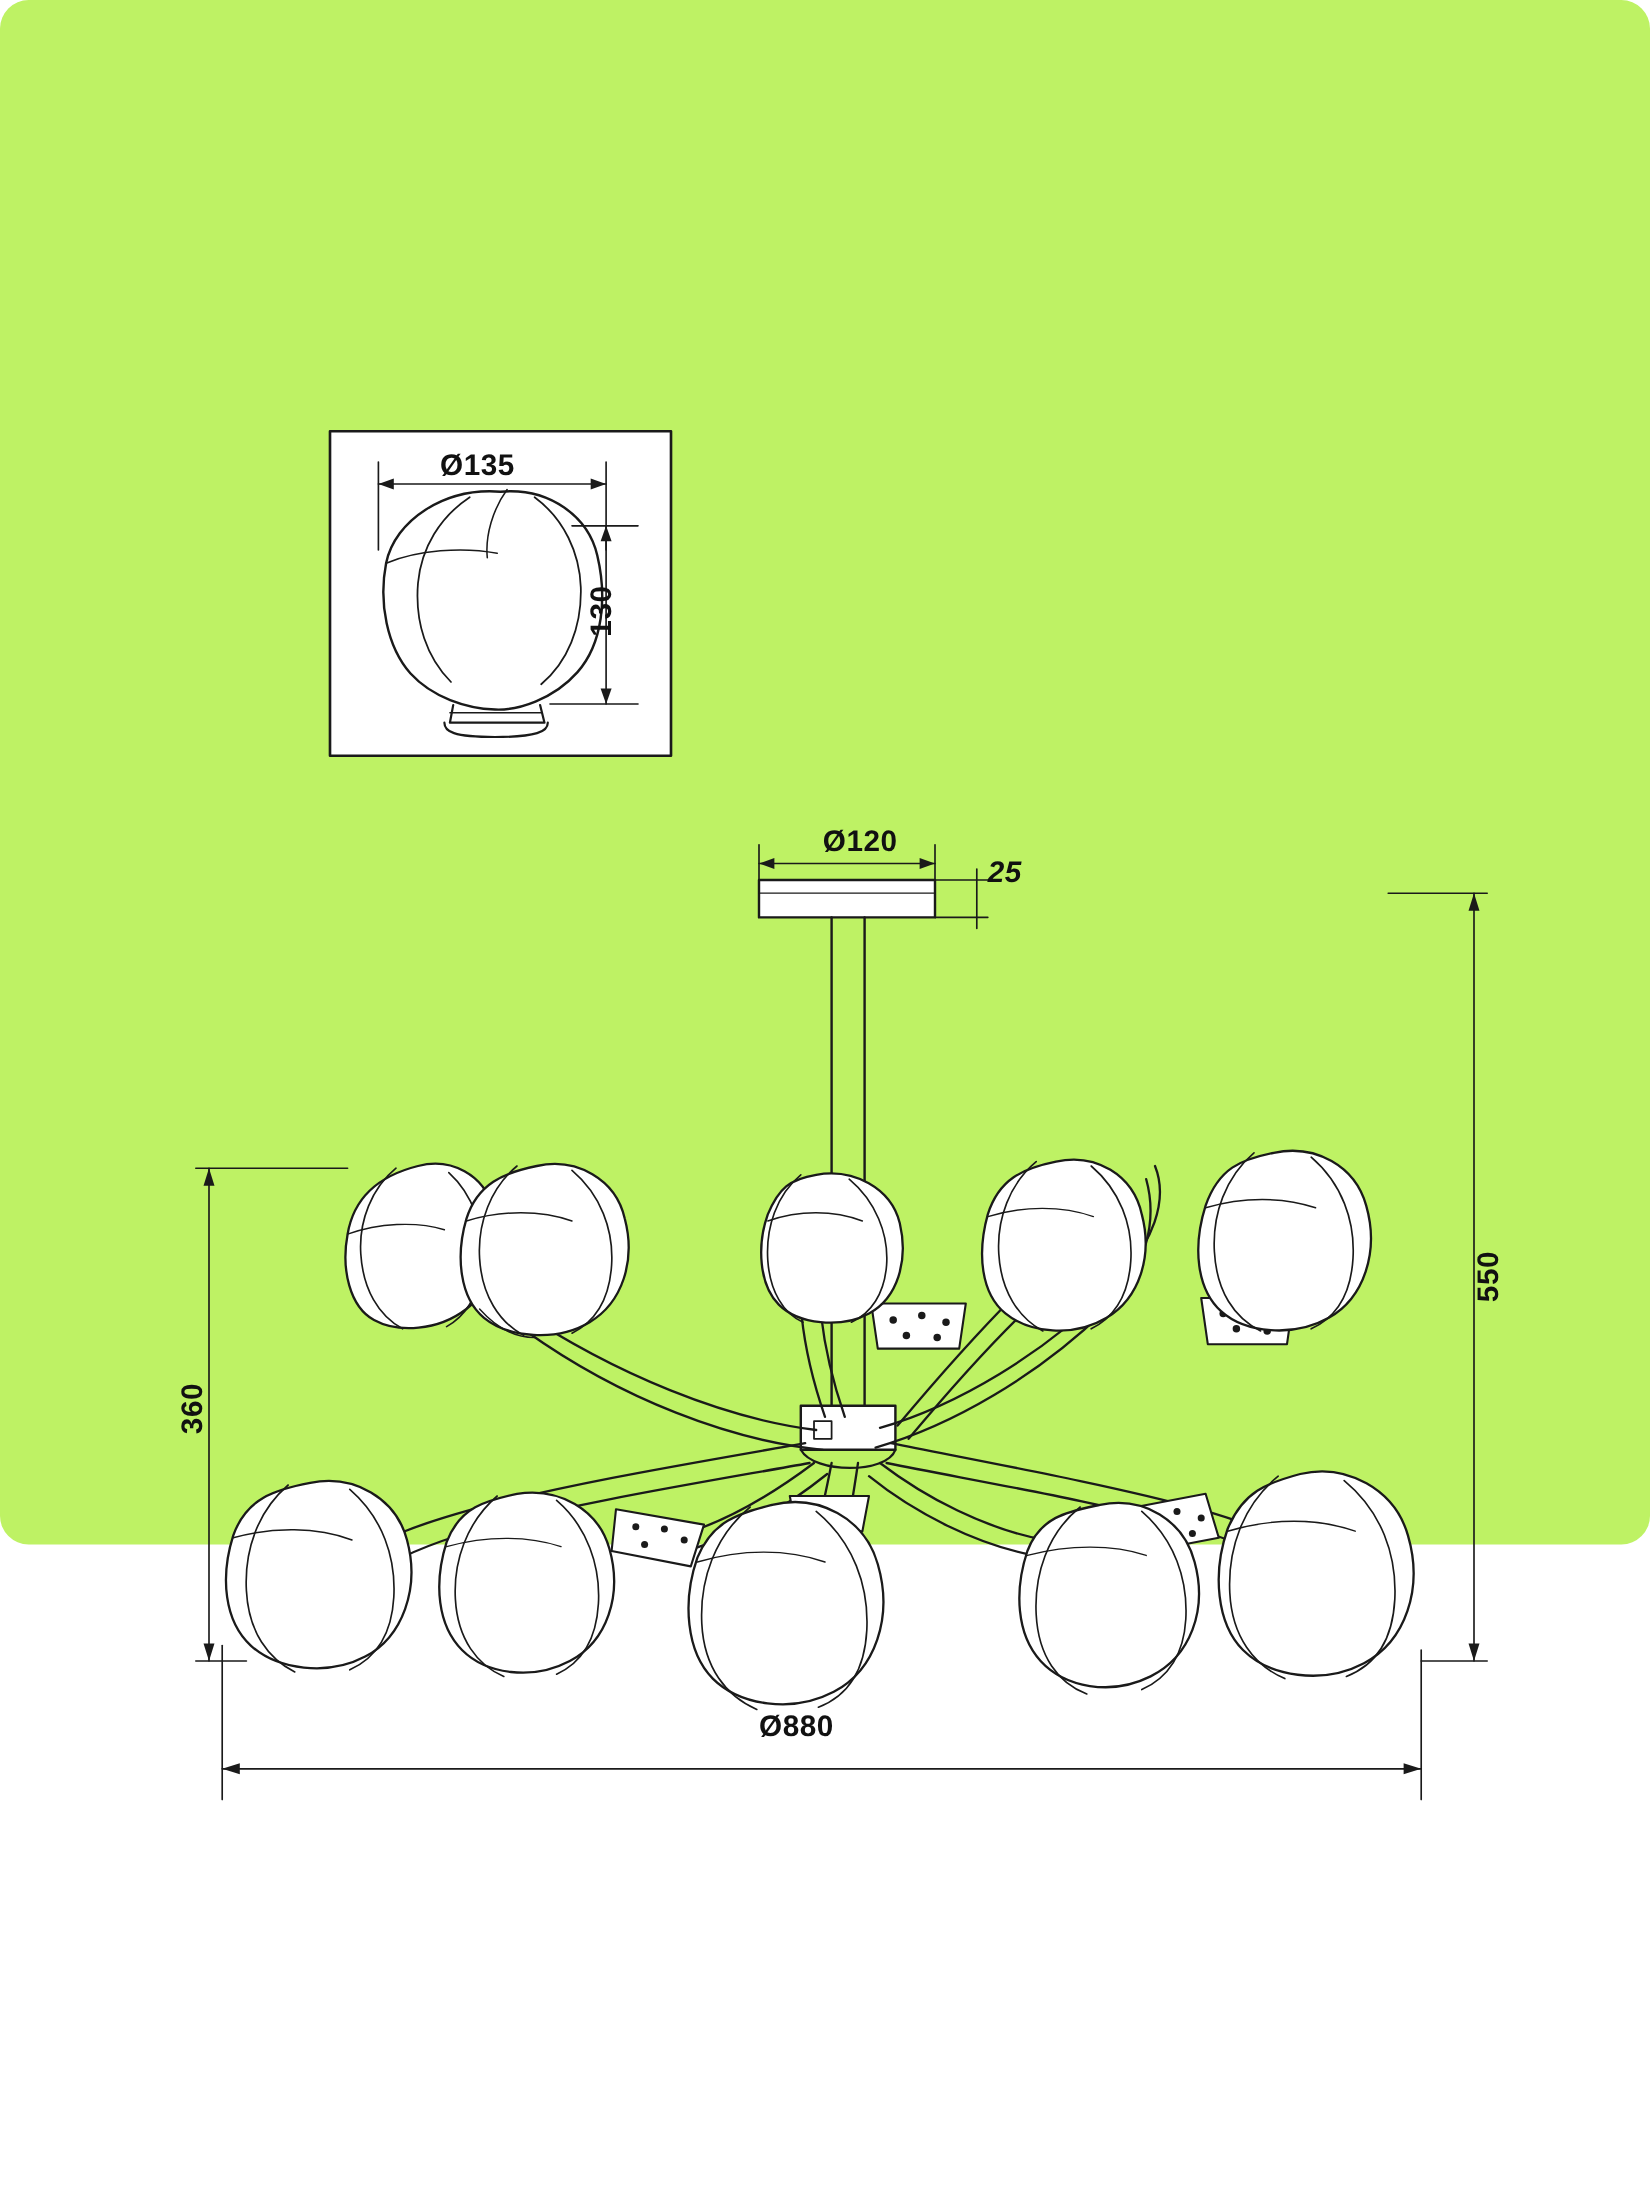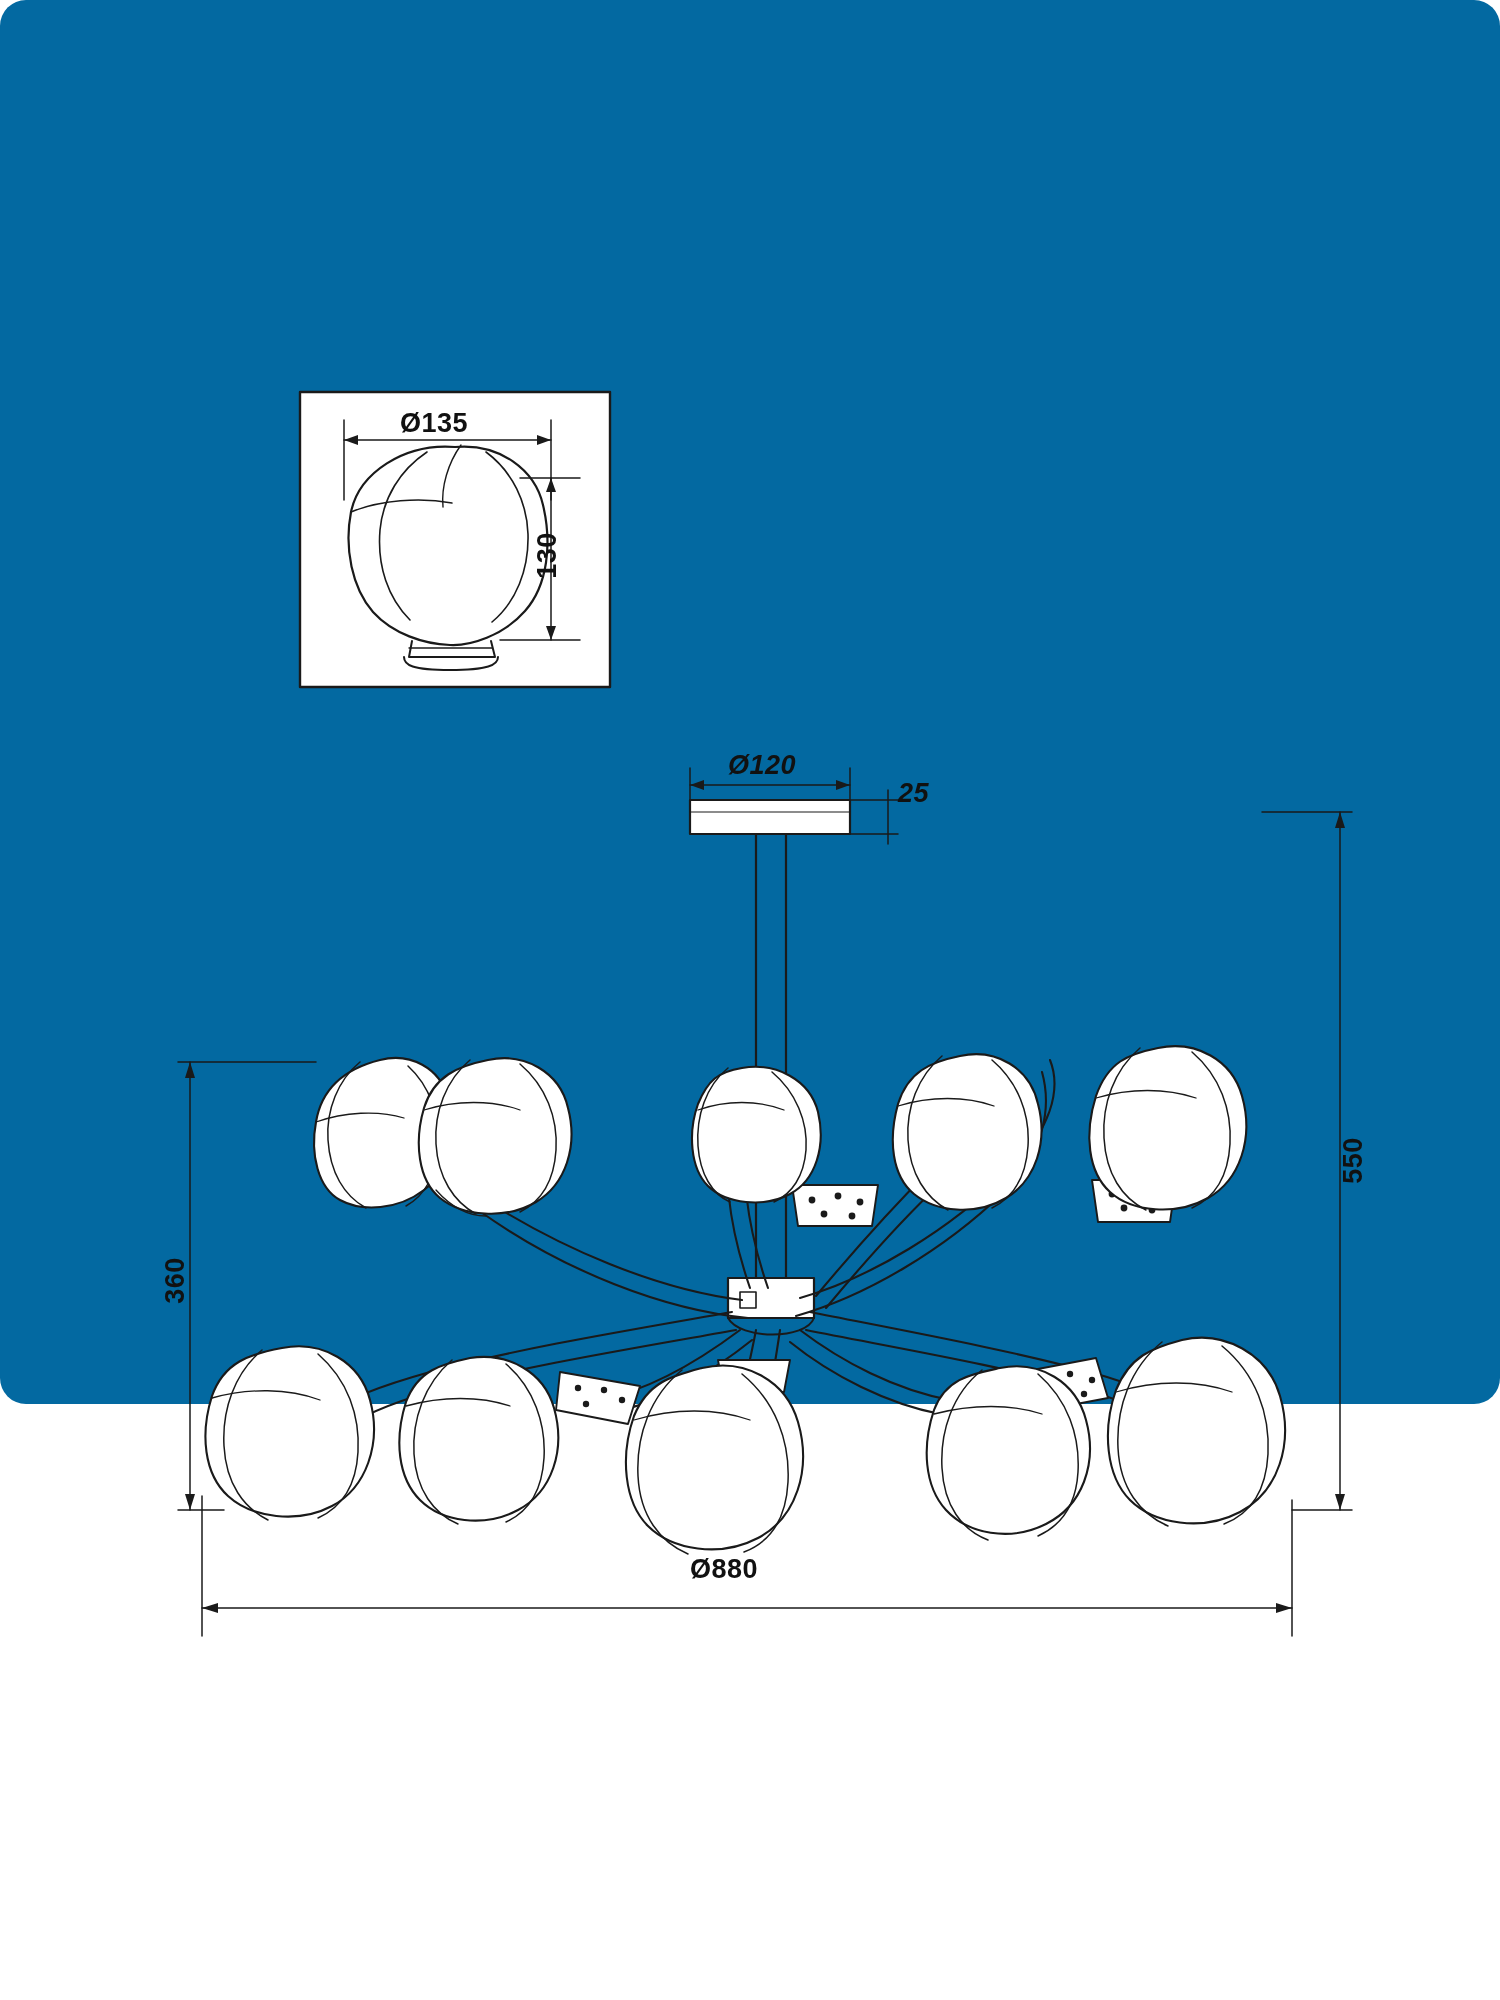--- a/index.html
+++ b/index.html
@@ -11,21 +11,21 @@
     width: 1500px;
     height: 2000px;
     font-family: "Liberation Sans", sans-serif;
     color: #1a1a1a;
     overflow: hidden;
   }
   #sheet {
     position: relative;
     width: 1500px;
     height: 1404px;
-    background: #0369a1;
+    background: #bef264;
     border-radius: 26px;
   }
   svg#drawing {
     position: absolute;
     left: 0;
     top: 0;
     width: 1500px;
     height: 2000px;
   }
   .dim-label {
@@ -269,21 +269,21 @@
         <path d="M202 1608 L 218 1603 L 218 1613 Z" fill="#1a1a1a" stroke="none"></path>
         <path d="M1292 1608 L 1276 1603 L 1276 1613 Z" fill="#1a1a1a" stroke="none"></path>
       </g>
 
     </g>
   </svg>
 
   <div class="dim-label" style="left:400px; top:408px;">Ø135</div>
   <div class="dim-label rot90" style="left:524px; top:540px;">130</div>
 
-  <div class="dim-label" style="left:728px; top:750px;font-style:italic;">Ø120</div>
+  <div class="dim-label" style="left:748px; top:750px;">Ø120</div>
   <div class="dim-label" style="left:898px; top:778px;font-style:italic;">25</div>
 
   <div class="dim-label rot90" style="left:1330px; top:1145px;">550</div>
   <div class="dim-label rot90" style="left:152px; top:1265px;">360</div>
 
   <div class="dim-label" style="left:690px; top:1554px;">Ø880</div>
 
 </div>
 
 </body></html>

